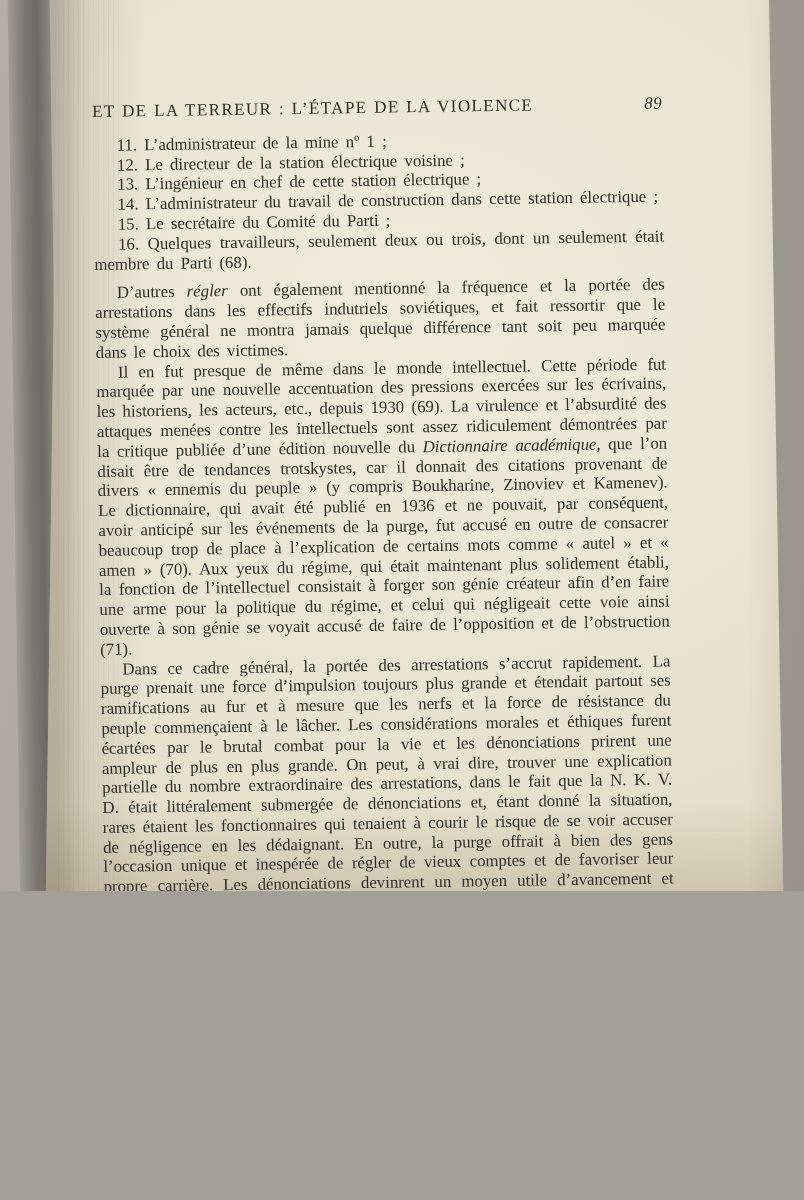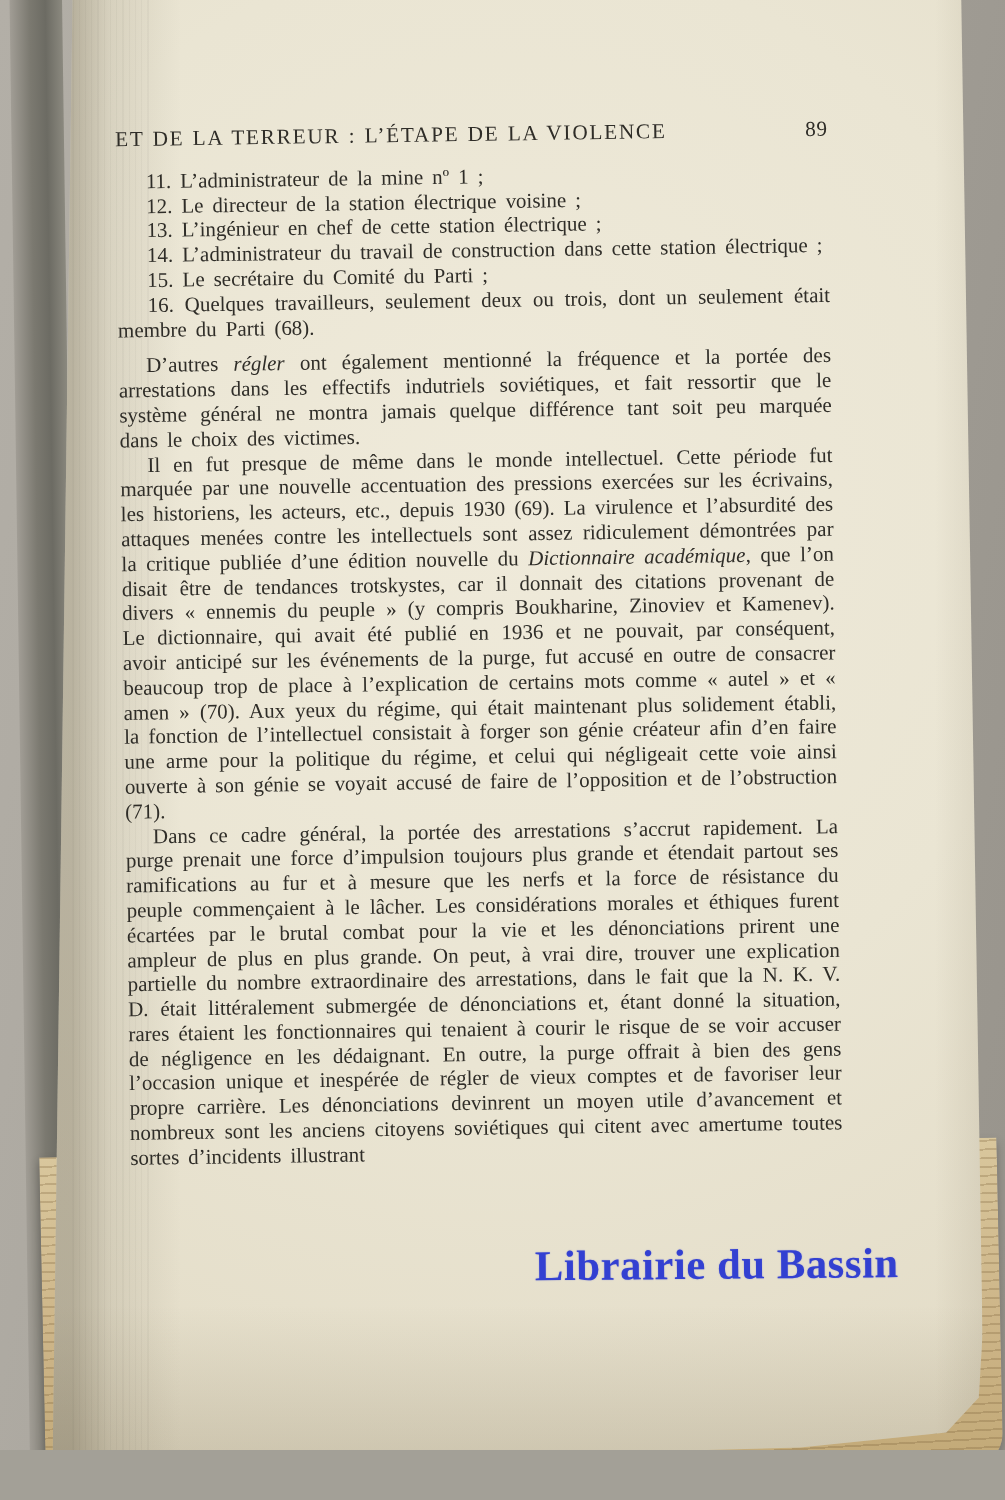--- a/index.html
+++ b/index.html
@@ -1,21 +1,21 @@
 <!DOCTYPE html>
 <html lang="fr"><head>
 <meta charset="utf-8">
 <style>
   html, body { margin:0; padding:0; }
   body {
     width:804px; height:1200px; overflow:hidden;
     font-family:"Liberation Serif", serif;
     background:#a3a097;
   }
-  .photo { position:relative; width:804px; height:1160px; overflow:hidden;
+  .photo { position:relative; width:804px; height:891px; overflow:hidden;
     background:linear-gradient(100deg,#b3afa7 0%, #a6a29a 50%, #98948c 100%);
   }
   
   .spine {
     position:absolute; left:16px; top:-12px; width:42px; height:1224px;
     background:linear-gradient(90deg,#a19d95 0%, #7b7970 38%, #6c6b63 68%, #8b897f 100%);
     transform:rotate(-0.8deg);
   }
   
   .stack {
@@ -48,21 +48,21 @@
     transform:rotate(-0.85deg); transform-origin:top left;
     color:#2f2d28;
     font-size:16.8px; line-height:19.8px;
     text-align:justify; word-spacing:3px;
   }
   .header {
     display:flex; justify-content:space-between; align-items:baseline;
     font-size:17px; letter-spacing:1.4px; word-spacing:1px;
     margin:0 0 14px 0; white-space:nowrap;
   }
-  .header .pagenum { letter-spacing:0.5px; }
+  .header .pagenum { letter-spacing:0.5px;font-style:italic; }
   p.item  { margin:0; text-indent:24px; }
   p.para  { margin:0; text-indent:22px; }
   p.para.first { margin-top:9px; }
   i { font-style:italic; }
   .watermark {
     position:absolute; left:428px; top:994px;
     font-family:"Liberation Serif", serif;
     font-size:34px; font-weight:bold; letter-spacing:0.5px;
     color:rgba(37,52,210,0.88);
     text-shadow:0 0 1px rgba(37,52,210,0.45);

